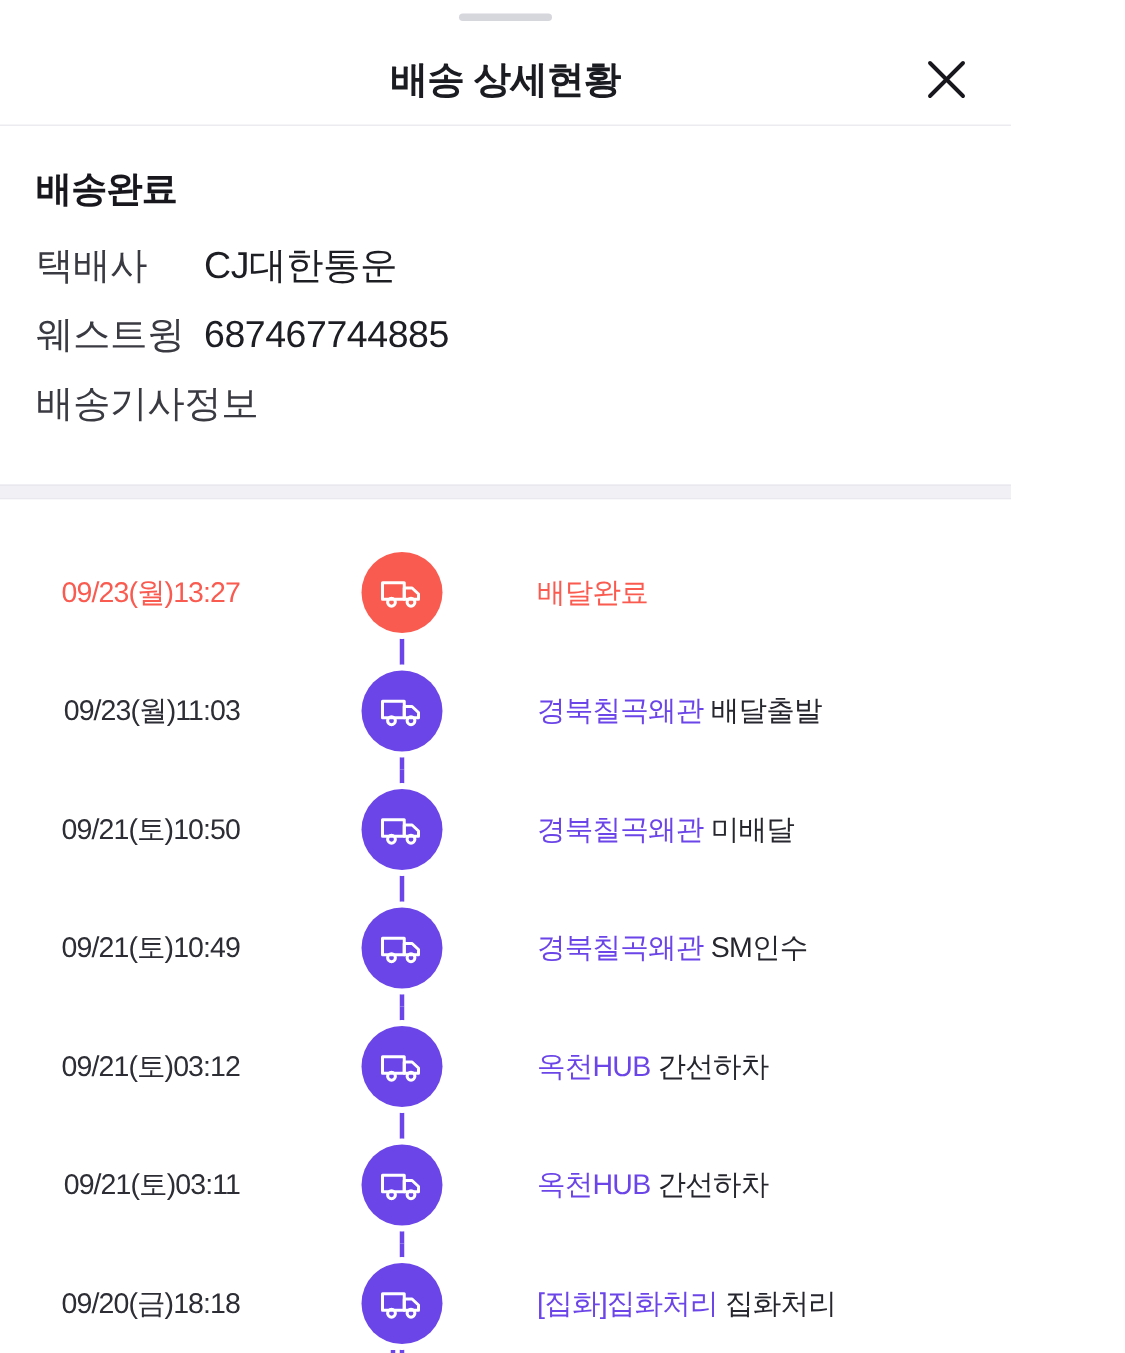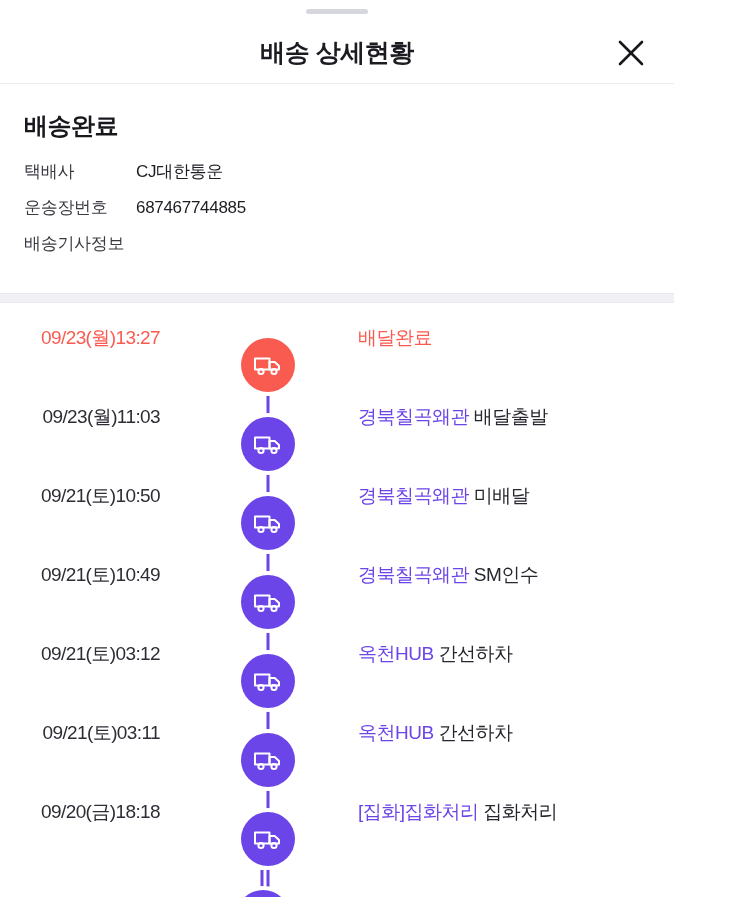--- a/index.html
+++ b/index.html
@@ -75,21 +75,21 @@
     font-size: 24px;
     font-weight: bold;
     color: #17171d;
     margin: 0 0 18px 0;
     letter-spacing: -0.5px;
   }
   .info-row {
     display: flex;
     align-items: baseline;
     margin-bottom: 13px;
-    font-size: 17px;
+    font-size: 25px;
     color: #2e2e36;
     letter-spacing: -0.3px;
   }
   .info-row:last-child { margin-bottom: 12px; }
   .info-label {
     color: #3a3a42;
     min-width: 104px;
   }
   .info-value {
     color: #1d1d24;
@@ -105,21 +105,21 @@
   .timeline {
     position: relative;
     padding: 22px 0 0 0;
     background: #ffffff;
     height: 594px;
     overflow: hidden;
   }
   .tl-row {
     position: relative;
     display: flex;
-    align-items: flex-start;
+    align-items: center;
     height: 79px;
     gap: 48px;
   }
   .tl-time {
     width: 178px;
     text-align: right;
     padding-right: 18px;
     font-size: 19px;
     color: #2d2d35;
     letter-spacing: -0.6px;
@@ -214,21 +214,21 @@
 
   <div class="summary">
     <div class="summary-status">배송완료</div>
 
     <div class="info-row">
       <span class="info-label">택배사</span>
       <span class="info-value">CJ대한통운</span>
     </div>
 
     <div class="info-row">
-      <span class="info-label">운송장번호</span>
+      <span class="info-label">웨스트윙</span>
       <span class="info-value">687467744885</span>
     </div>
 
     <div class="info-row">
       <span class="info-label">배송기사정보</span>
       <span class="info-value"></span>
     </div>
   </div>
 
   <div class="divider-band"></div>

